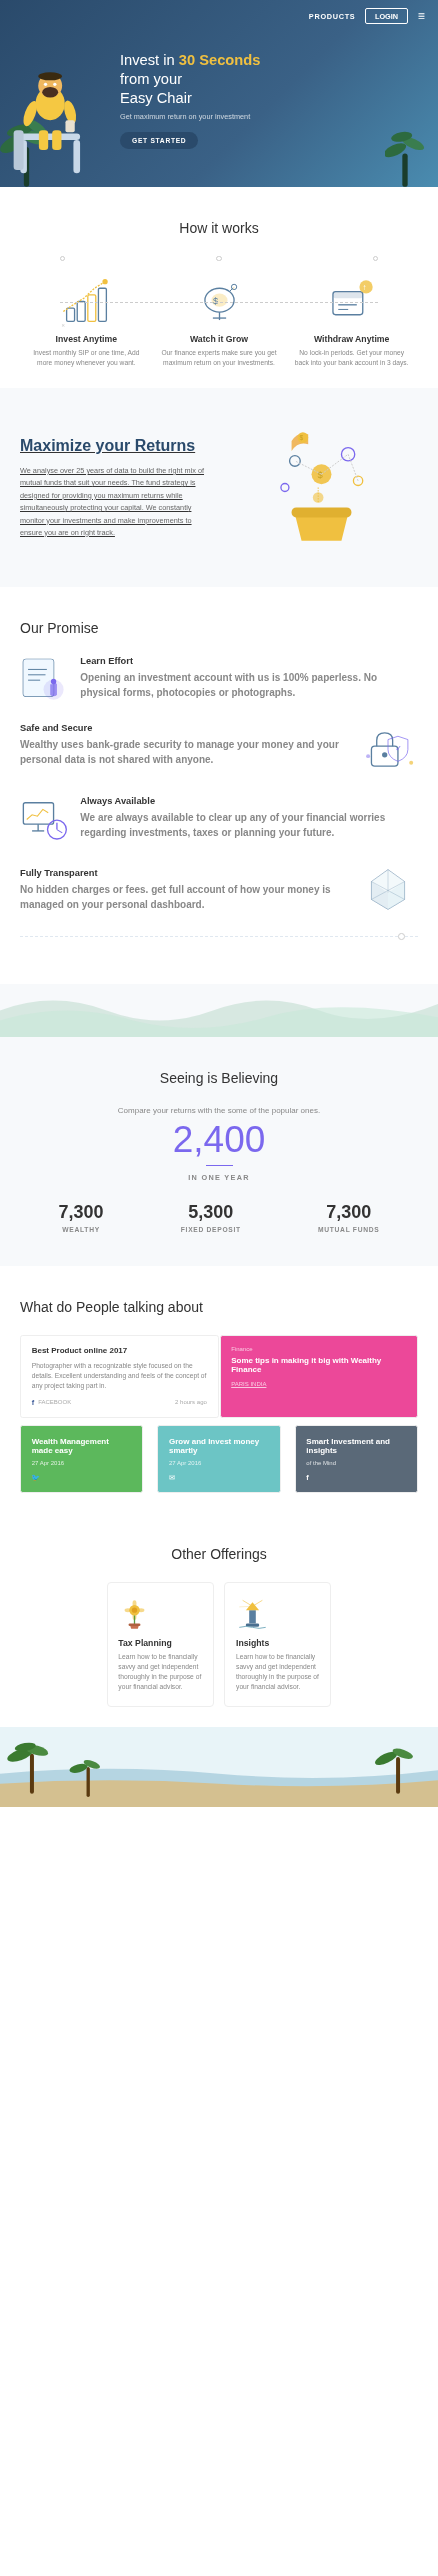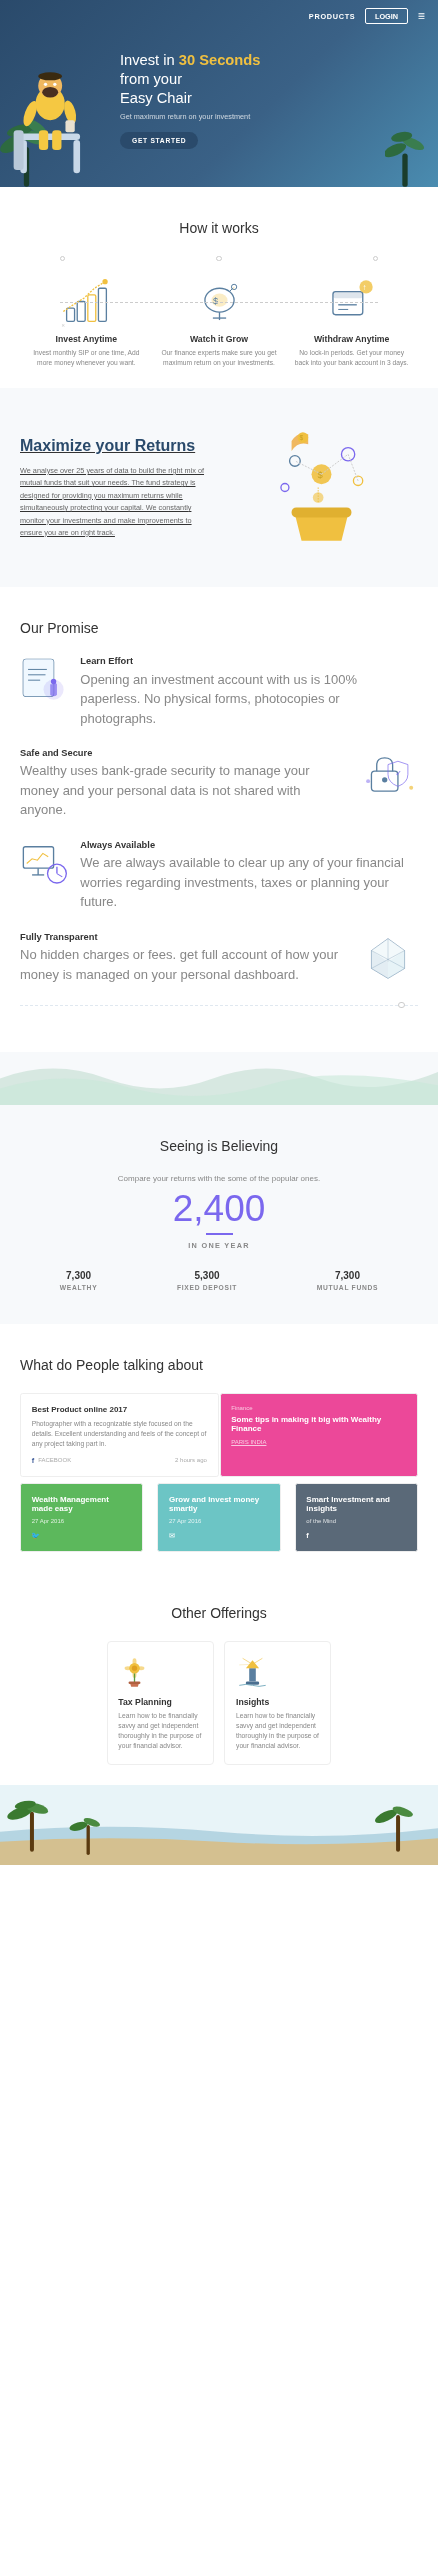--- a/index.html
+++ b/index.html
@@ -191,23 +191,24 @@
       flex-shrink: 0;
       margin-right: 13.3px;
     }
     .promise-text h3 {
       font-size: 9.3px;
       font-weight: 700;
       color: #333;
       margin-bottom: 3.3px;
     }
     .promise-text p {
-      font-size: 13px;
+      font-size: 10px;
       color: #888;
       line-height: 1.5;
+      font-weight: bold;
     }
 
     
     .seeing {
       background: #f7f9fb;
       padding: 33px 20px;
       text-align: center;
     }
     .seeing-subtitle {
       font-size: 8px;
@@ -233,21 +234,21 @@
       font-weight: 600;
       margin-bottom: 20px;
     }
     .seeing-stats {
       display: flex;
       justify-content: space-around;
       margin-top: 6.7px;
     }
     .stat-item { text-align: center; }
     .stat-num {
-      font-size: 10px;
+      font-size: 18px;
       font-weight: 700;
       color: #333;
       text-align: center;
     }
     .stat-label {
       font-size: 6.7px;
       color: #888;
       letter-spacing: 0.7px;
       font-weight: 600;
       margin-top: 2.7px;

